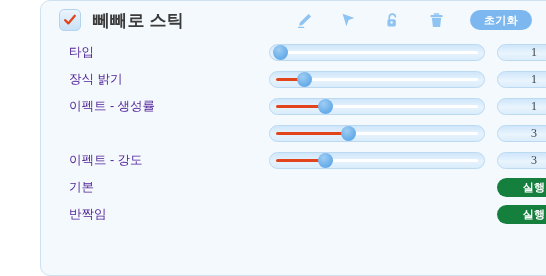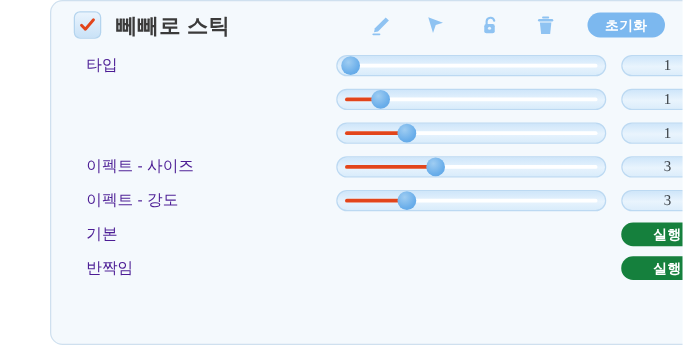--- a/index.html
+++ b/index.html
@@ -254,40 +254,41 @@
       <div class="row-label">타입</div>
       <div class="slider">
         <div class="slider-groove"></div>
         <div class="slider-fill" style="width:0px"></div>
         <div class="slider-knob" style="left:10px"></div>
       </div>
       <div class="value-pill">1</div>
     </div>
 
     <div class="row">
+      <div class="row-label">장식 밝기</div>
       <div class="slider">
         <div class="slider-groove"></div>
         <div class="slider-fill" style="width:25px"></div>
         <div class="slider-knob" style="left:34px"></div>
       </div>
       <div class="value-pill">1</div>
     </div>
 
 
     <div class="row">
+      <div class="row-label">이펙트 - 생성률</div>
       <div class="slider">
         <div class="slider-groove"></div>
         <div class="slider-fill" style="width:46px"></div>
         <div class="slider-knob" style="left:55px"></div>
       </div>
       <div class="value-pill">1</div>
     </div>
 
     <div class="row">
-      <div class="row-label">이펙트 - 사이즈</div>
       <div class="slider">
         <div class="slider-groove"></div>
         <div class="slider-fill" style="width:69px"></div>
         <div class="slider-knob" style="left:78px"></div>
       </div>
       <div class="value-pill">3</div>
     </div>
 
     <div class="row">
       <div class="row-label">이펙트 - 강도</div>

